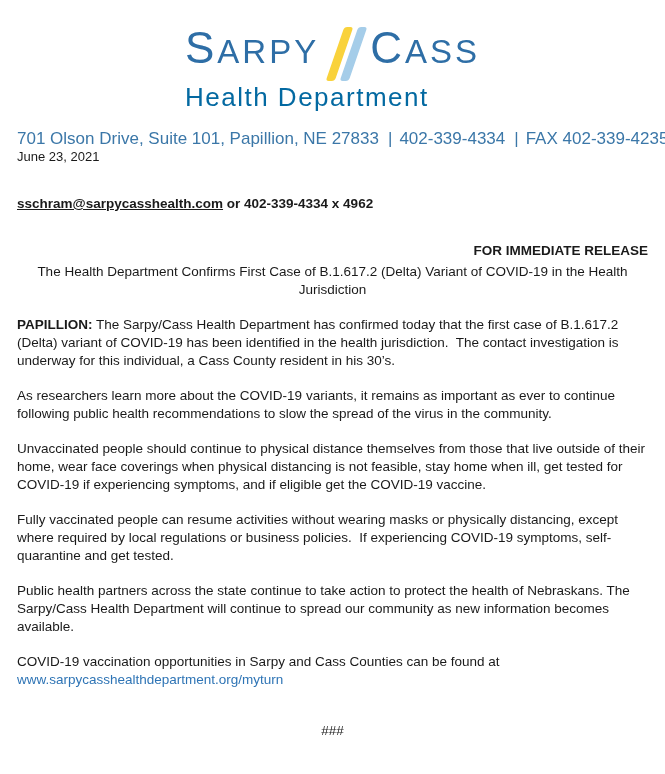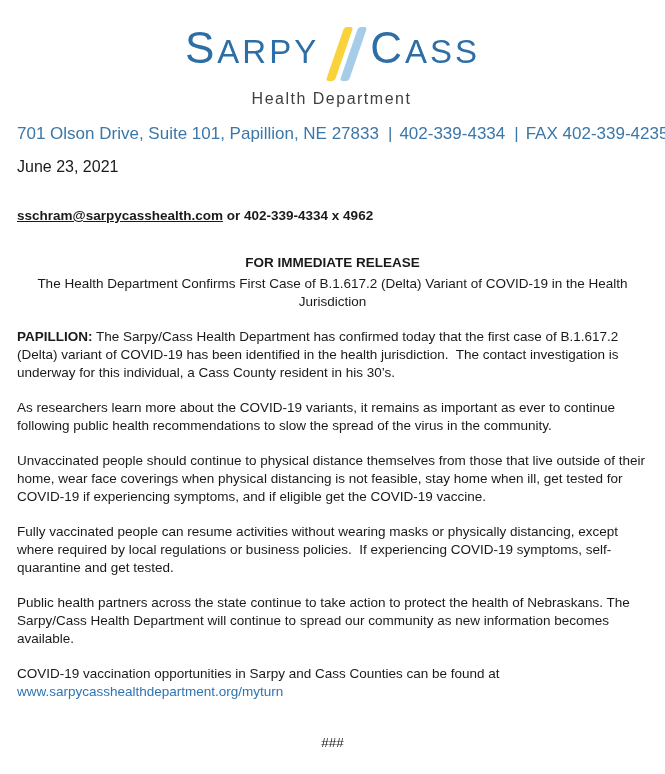--- a/index.html
+++ b/index.html
@@ -4,21 +4,21 @@
 <style>
   html, body { margin: 0; padding: 0; background: #ffffff; }
   body {
     width: 665px; height: 774px; overflow: hidden;
     font-family: "Liberation Sans", sans-serif;
     color: #1a1a1a;
   }
   .page { padding: 24px 17px 12px 17px; box-sizing: border-box; }
 
   
-  .logo-block { width: fit-content; margin: 0 auto 0 auto; text-align: center; }
+  .logo-block { width: fit-content; margin: 0 auto 0 auto; text-align: left; }
   .logo-line1 {
     display: flex; align-items: baseline; justify-content: center;
     color: #2e6ea6; white-space: nowrap;
   }
   .logo-word {
     display: inline-block;
     font-size: 33px; letter-spacing: 3px; font-weight: 400;
     line-height: 1.1;
   }
   .logo-word::first-letter { font-size: 44px; }
@@ -26,39 +26,39 @@
     display: inline-flex; gap: 5px;
     transform: skewX(-19deg);
     margin: 0 12px 0 16px;
     align-self: center;
     position: relative; top: 3px;
   }
   .stripe { display: inline-block; width: 9px; height: 54px; border-radius: 3px; }
   .stripe.yellow    { background: #f9d23c; }
   .stripe.lightblue { background: #a5cde9; }
   .logo-line2 {
-    color: #404040; font-size: 16px; letter-spacing: 1.5px;
-    margin-top: 12px; padding-right: 2px;
+    color: #0369a1; font-size: 26px; letter-spacing: 1.5px;
+    margin-top: 4px; padding-right: 2px;
   }
 
   
   .address-line {
     margin-top: 16px;
     color: #3b77a8; font-size: 17px; white-space: nowrap;
   }
   .address-line .sep { margin: 0 7px 0 9px; font-weight: 300; }
 
   
-  .date { margin-top: 14px; font-size: 16px; }
+  .date { font-size: 13px; }
   .contact { margin-top: 29px; font-weight: 700; font-size: 13.5px; line-height: 21px; }
   .contact .email { color: inherit; text-decoration: underline; cursor: pointer; }
 
   
   .release-label {
-    margin-top: 29px; text-align: center;
+    margin-top: 29px; text-align: right;
     font-weight: 700; font-size: 13.5px;
   }
   .headline {
     margin: 5px 4px 0 4px; text-align: center;
     font-weight: 400; font-size: 13.5px; line-height: 18px;
   }
 
   
   .para {
     margin: 17px 0 0 0;

